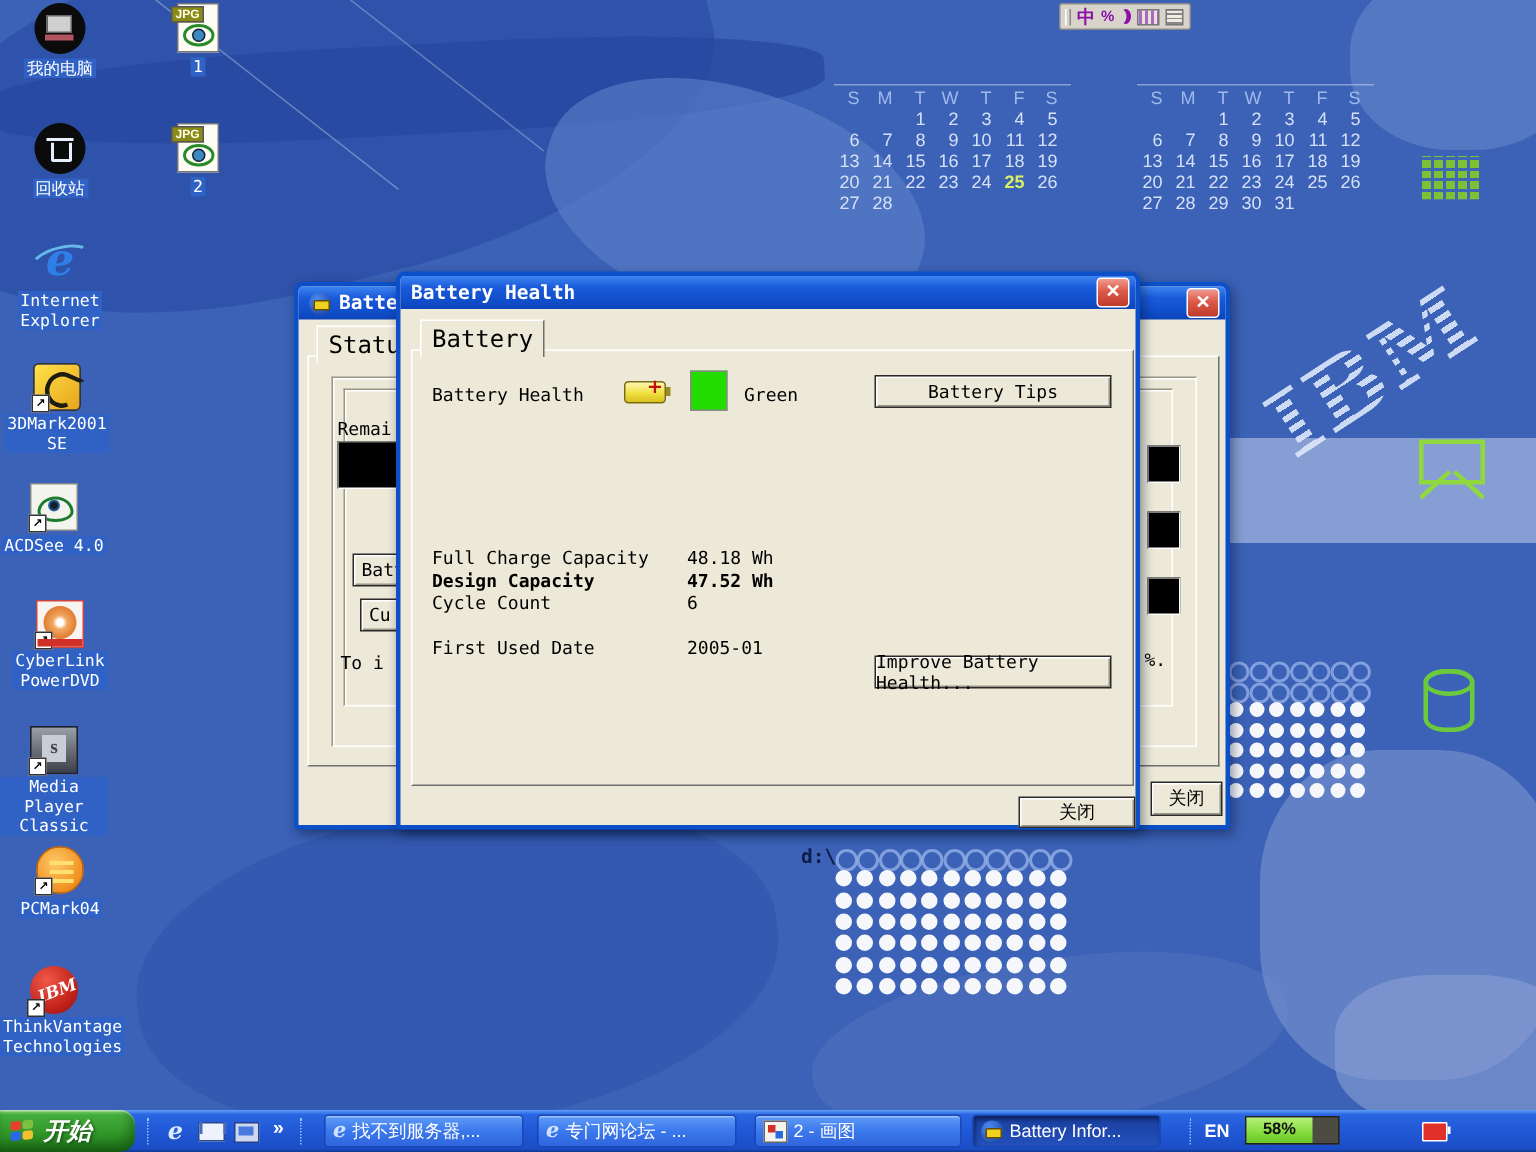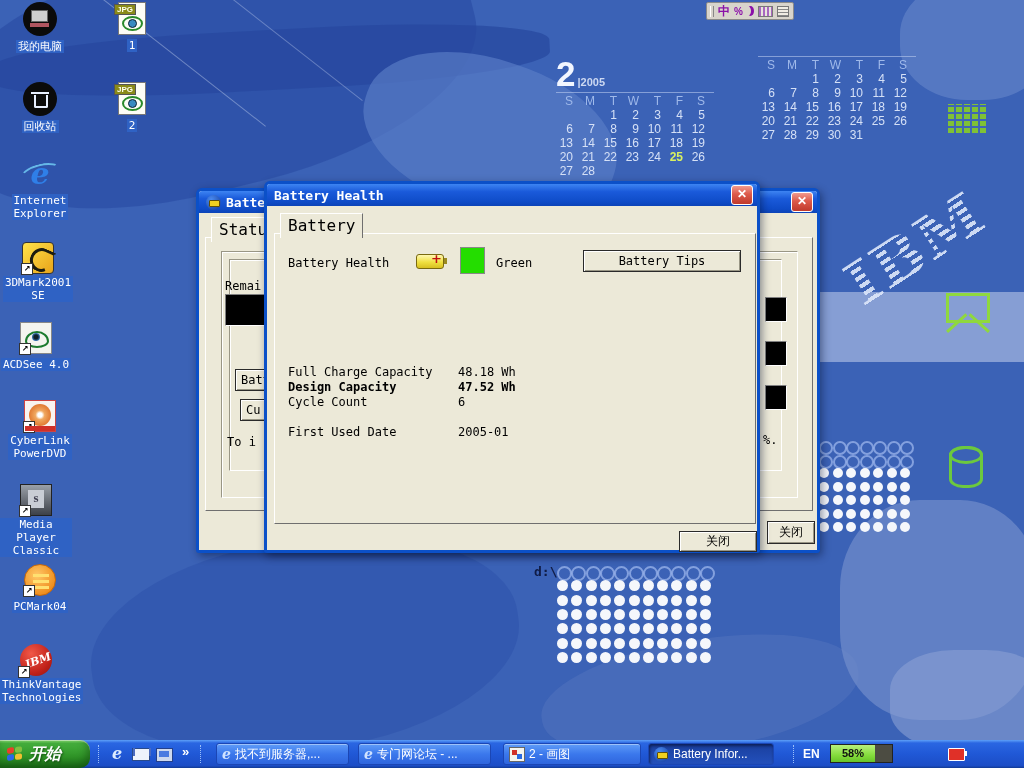--- a/index.html
+++ b/index.html
@@ -325,21 +325,20 @@
       <span class="dot fill" style="left: 628.5px; top: 651.8px; height: 11px; width: 11px;"></span>
       <span class="dot fill" style="left: 642.8px; top: 651.8px; height: 11px; width: 11px;"></span>
       <span class="dot fill" style="left: 657.1px; top: 651.8px; height: 11px; width: 11px;"></span>
       <span class="dot fill" style="left: 671.4px; top: 651.8px; height: 11px; width: 11px;"></span>
       <span class="dot fill" style="left: 685.7px; top: 651.8px; height: 11px; width: 11px;"></span>
       <span class="dot fill" style="left: 700px; top: 651.8px; height: 11px; width: 11px;"></span>
     </div>
 
   <div id="calendar">
       <div class="cal-month" style="left: 556px; top: 56px;">
-        <div class="cal-head"><span class="cal-num">2</span><span class="cal-year">|2005</span></div>
         <div class="cal-row wd">
           <span class="cal-cell">S</span>
           <span class="cal-cell">M</span>
           <span class="cal-cell">T</span>
           <span class="cal-cell">W</span>
           <span class="cal-cell">T</span>
           <span class="cal-cell">F</span>
           <span class="cal-cell">S</span>
         </div>
         <div class="cal-row">
@@ -538,20 +537,23 @@
         </div>
         <div class="dtext" style="display: flex; line-height: 15px;">
           <span style="width: 170px;">Cycle Count</span>
           <span>6</span>
         </div>
         <div class="dtext" style="display: flex; line-height: 15px; margin-top: 15px;">
           <span style="width: 170px;">First Used Date</span>
           <span>2005-01</span>
         </div>
       </div>
+    <div class="btn3d" style="left:316px;top:253px;width:158px;height:22px;">
+      <span>Improve Battery Health...</span>
+    </div>
     <div class="btn3d" style="left:412px;top:347px;width:78px;height:21px;">
       <span>关闭</span>
     </div>
   </div>
 
   <div id="taskbar">
     <div id="start-btn">
       <span class="flag">
         <i style="background:#e8402a;"></i>
           <i style="background:#80c040;"></i>

